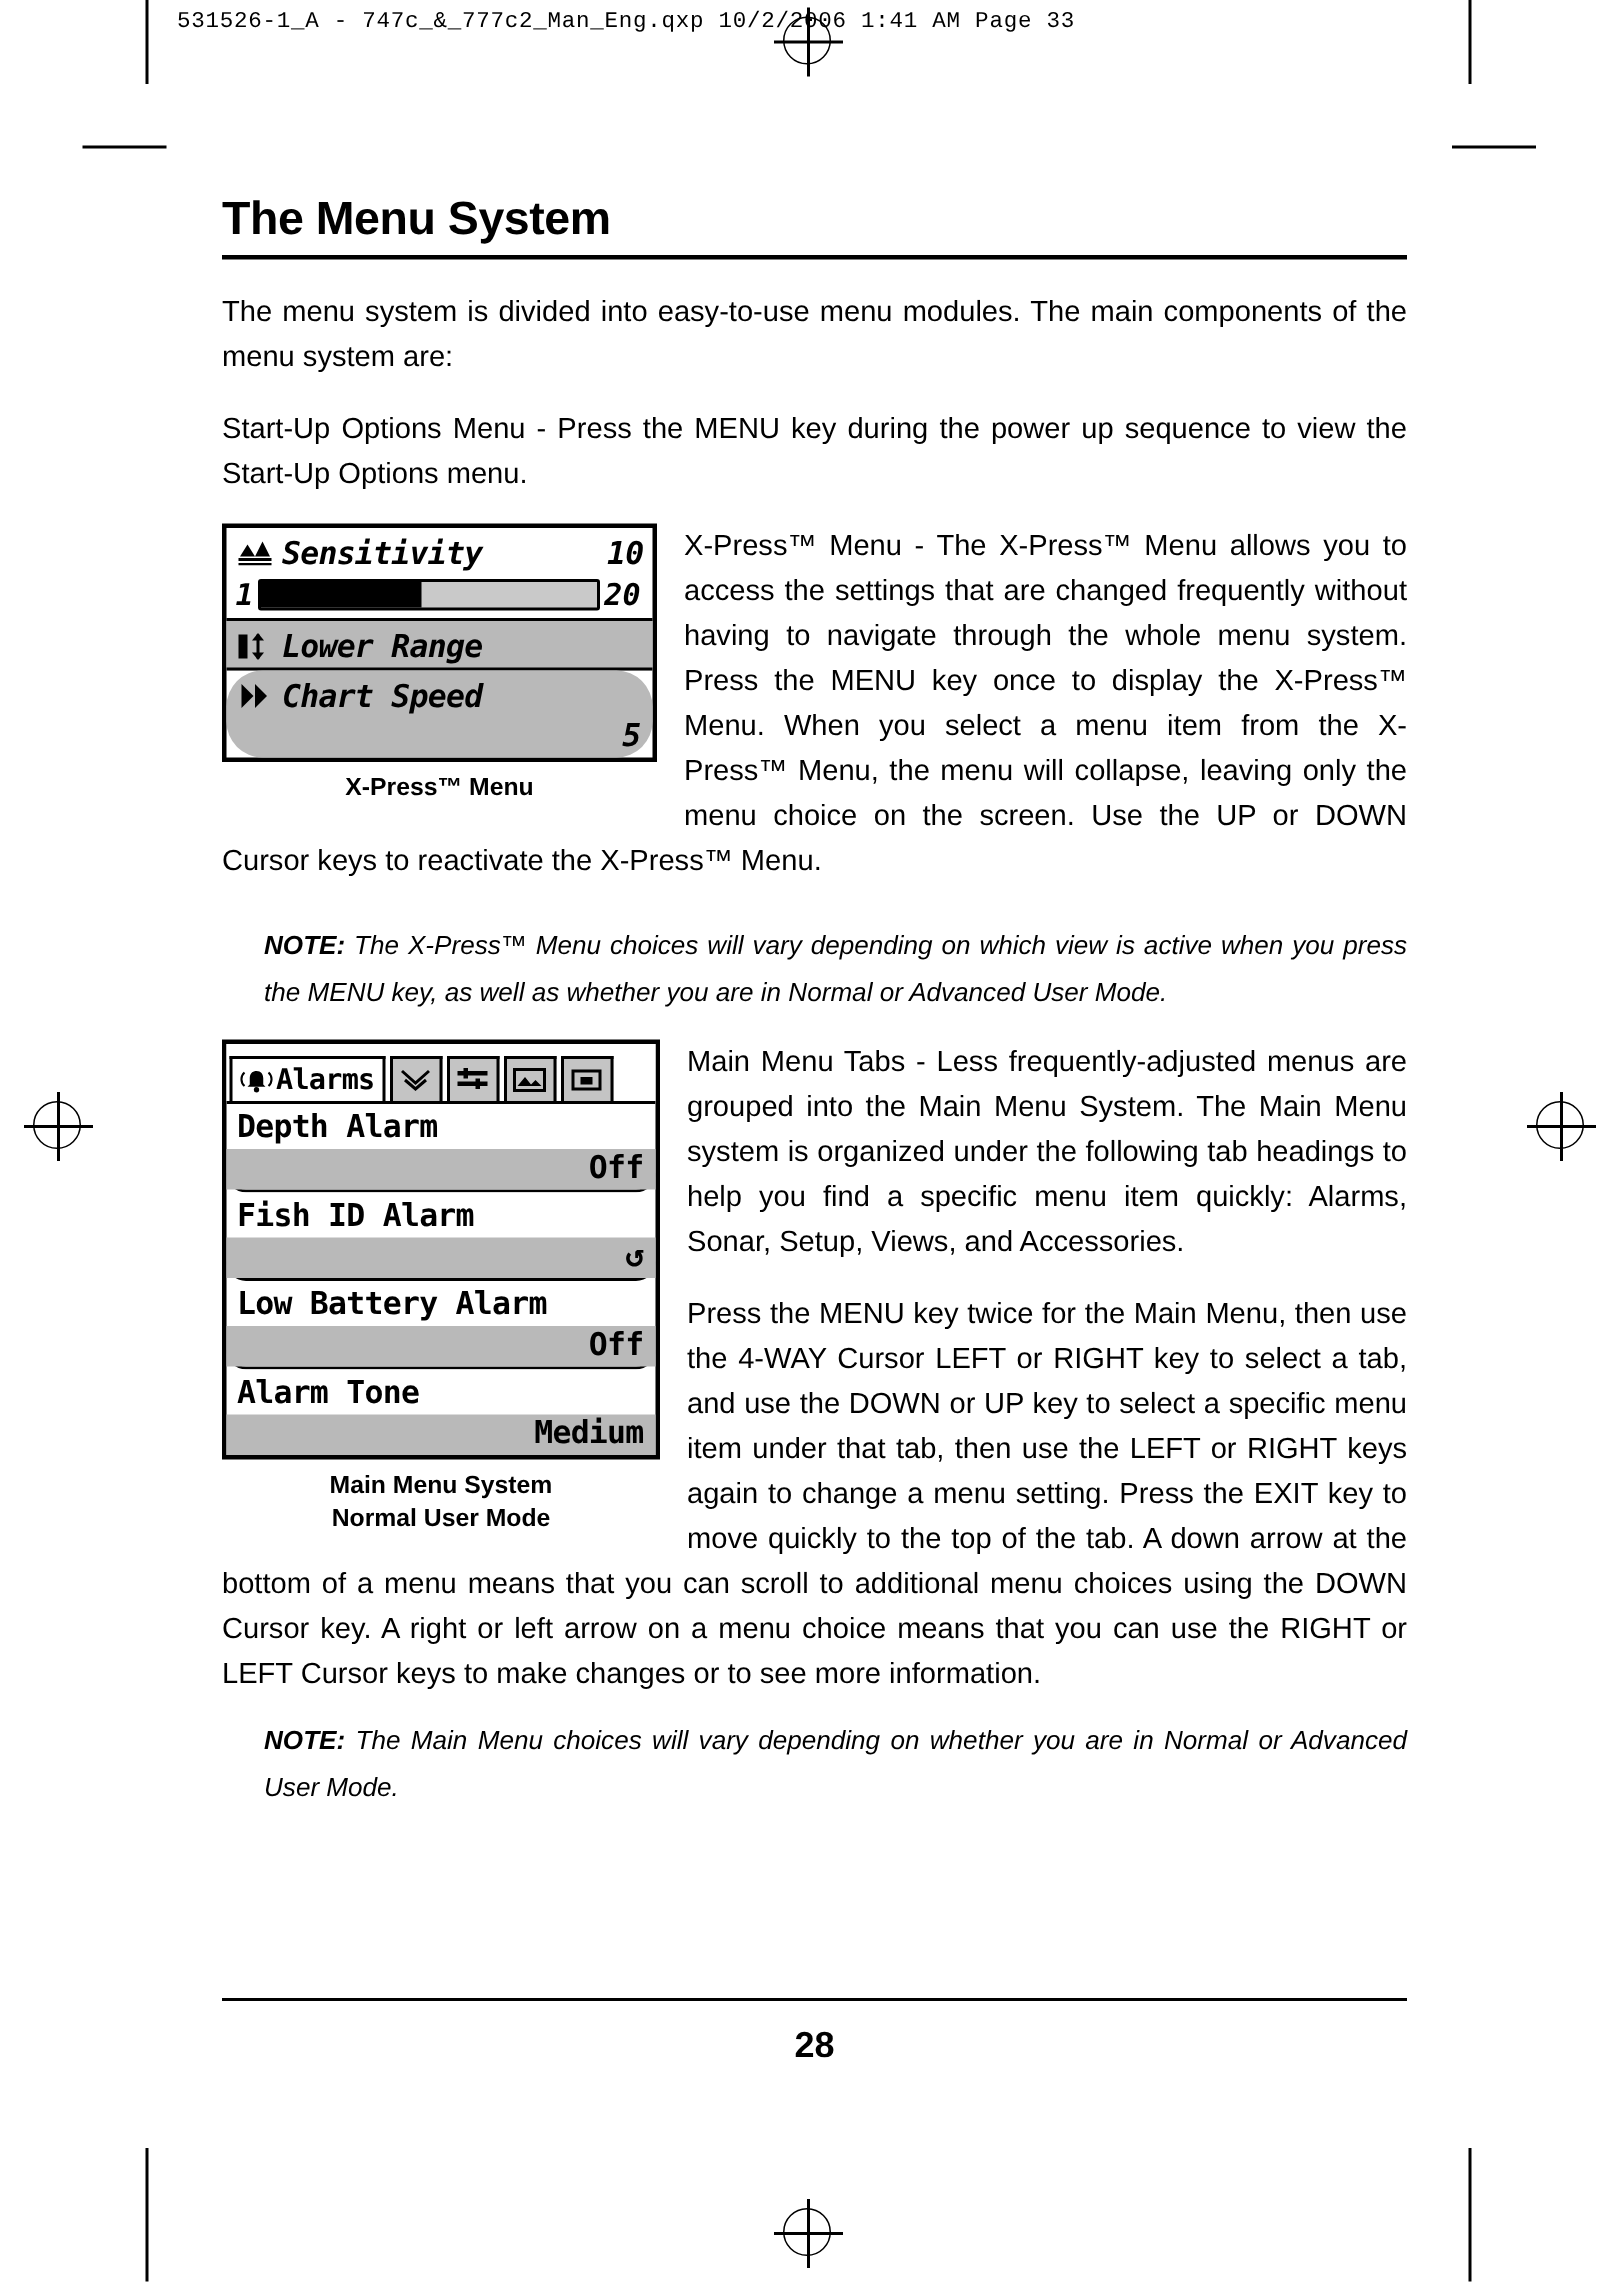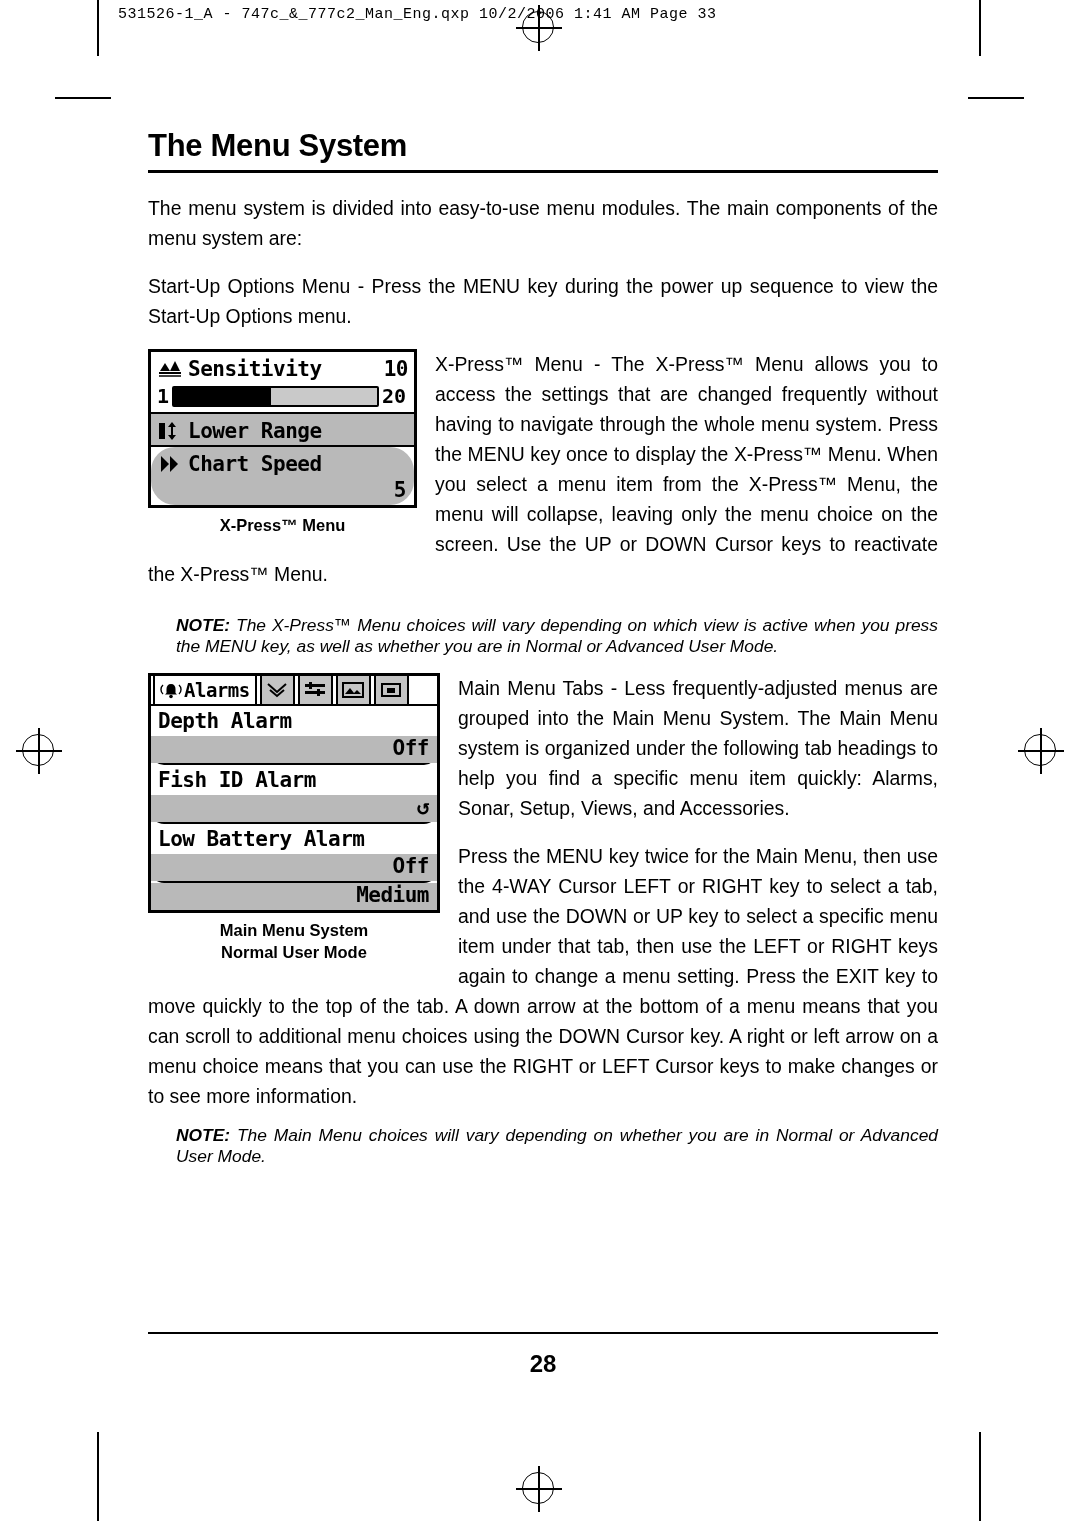--- a/index.html
+++ b/index.html
@@ -81,21 +81,21 @@
     font-size: 19.4px;
     line-height: 30px;
     margin: 0 0 18px 0;
     text-align: justify;
   }
   p.body.lastpara { margin-bottom: 6px; }
   .b { font-weight: normal; }
 
   .note {
     font-size: 17.4px;
-    line-height: 21px;
+    line-height: 31px;
     font-style: italic;
     margin: 8px 0 16px 28px;
     text-align: justify;
   }
   .note .lbl { font-weight: bold; }
 
   
   .figure-row {
     position: relative;
   }
@@ -116,21 +116,22 @@
   .lcd {
     border: 3px solid #000;
     background: #ffffff;
     box-sizing: border-box;
     font-family: "DejaVu Sans Mono", monospace;
     position: relative;
   }
 
   
   .xp {
-    width: 269px;
+    width: 290px;
+    font-style: italic;
   }
   .xp-row {
     border-bottom: 2px solid #000;
     position: relative;
     box-sizing: border-box;
   }
   .xp-row:last-child { border-bottom: none; border-radius: 24px; }
   .xp-line1 {
     display: flex;
     align-items: center;
@@ -185,21 +186,21 @@
   
   .mm {
     width: 292px;
   }
   .mm-tabs {
     display: flex;
     align-items: flex-end;
     border-bottom: 2px solid #000;
     padding: 2px 2px 0 2px;
     box-sizing: border-box;
-    height: 30px;
+    height: 40px;
     background: #ffffff;
   }
   .mm-tab {
     border: 2px solid #000;
     border-bottom: none;
     margin-right: 3px;
     height: 30px;
     box-sizing: border-box;
     display: flex;
     align-items: center;
@@ -420,20 +421,21 @@
           <div class="mm-l1">Fish ID Alarm</div>
           <div class="mm-l2 shaded">↺</div>
         </div>
 
         <div class="mm-row">
           <div class="mm-l1">Low Battery Alarm</div>
           <div class="mm-l2 shaded">Off</div>
         </div>
 
         <div class="mm-row">
+          <div class="mm-l1">Alarm Tone</div>
           <div class="mm-l2 shaded">Medium</div>
         </div>
 
       </div>
       <div class="fig-caption">
         <div>Main Menu System</div>
         <div>Normal User Mode</div>
       </div>
     </div>
 

